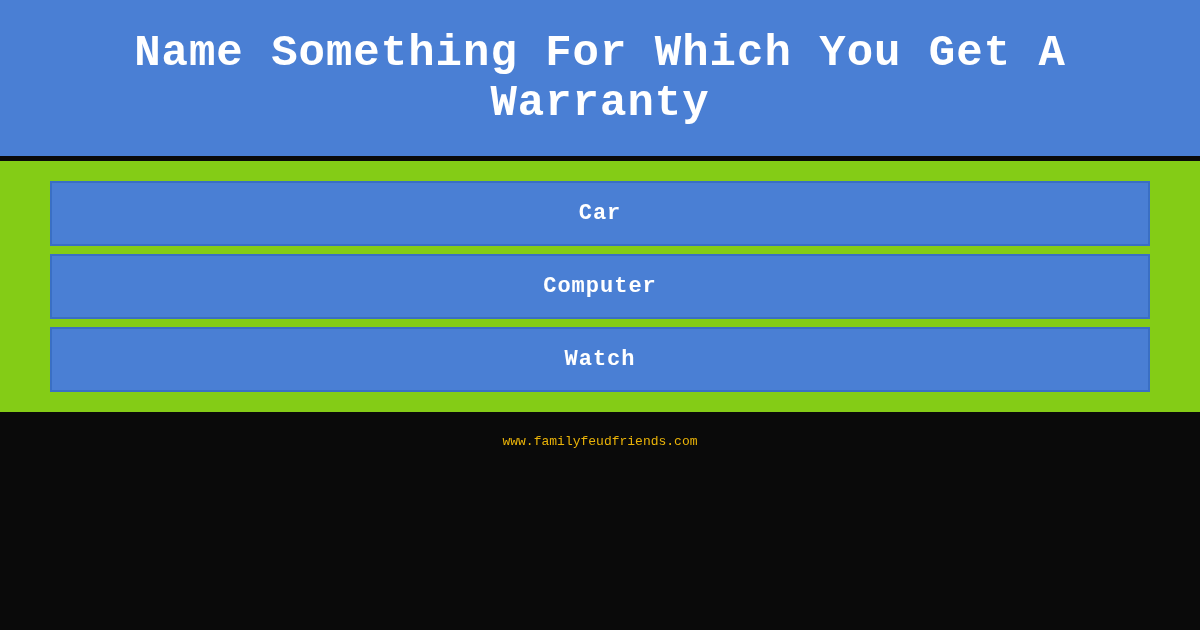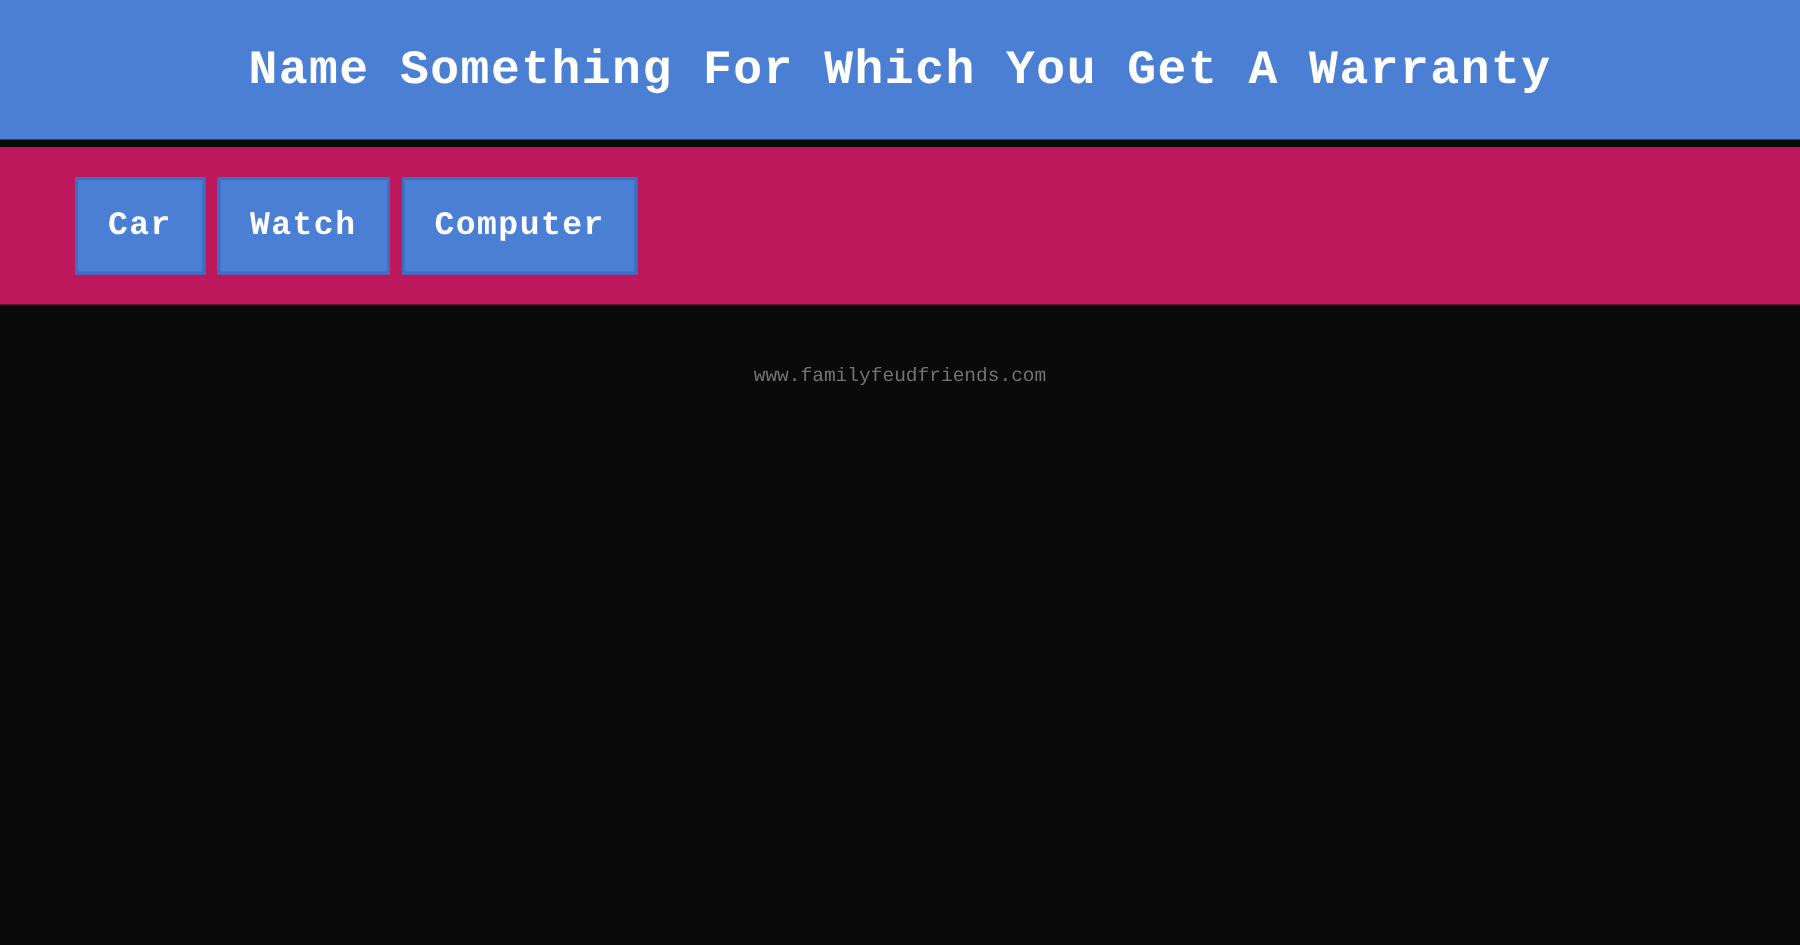--- a/index.html
+++ b/index.html
@@ -18,30 +18,31 @@
 
     #header {
       background-color: #4a7fd4;
       width: 100%;
       padding: 28px 20px;
       text-align: center;
     }
 
     #header h1 {
       color: #ffffff;
-      font-size: 32px;
+      font-size: 44px;
       font-weight: bold;
       font-family: 'Courier New', Courier, monospace;
       letter-spacing: 1px;
     }
 
     #answers-container {
-      background-color: #be185d;
+      background-color: #84cc16;
       padding: 20px 50px;
       display: flex;
+      flex-direction: column;
       gap: 8px;
       margin-top: 5px;
     }
 
     .answer-row {
       background-color: #4a7fd4;
       border: 2px solid #3a6fc4;
       padding: 18px 20px;
       text-align: center;
       cursor: pointer;
@@ -50,35 +51,35 @@
     .answer-row span {
       color: #ffffff;
       font-size: 22px;
       font-weight: bold;
       font-family: 'Courier New', Courier, monospace;
       letter-spacing: 1px;
     }
 
     #footer {
       text-align: center;
-      margin-top: 40px;
-      color: #737373;
+      margin-top: 22px;
+      color: #eab308;
       font-size: 13px;
       font-family: 'Courier New', Courier, monospace;
     }
   </style>
 </head>
 <body>
 
 <div id="header">
   <h1>Name Something For Which You Get A Warranty</h1>
 </div>
 
 <div id="answers-container">
 
 <div class="answer-row"><span>Car</span></div>
+    <div class="answer-row"><span>Computer</span></div>
     <div class="answer-row"><span>Watch</span></div>
-    <div class="answer-row"><span>Computer</span></div>
   </div>
 
 <div id="footer">
   <span>www.familyfeudfriends.com</span>
 </div>
 
 </body></html>

